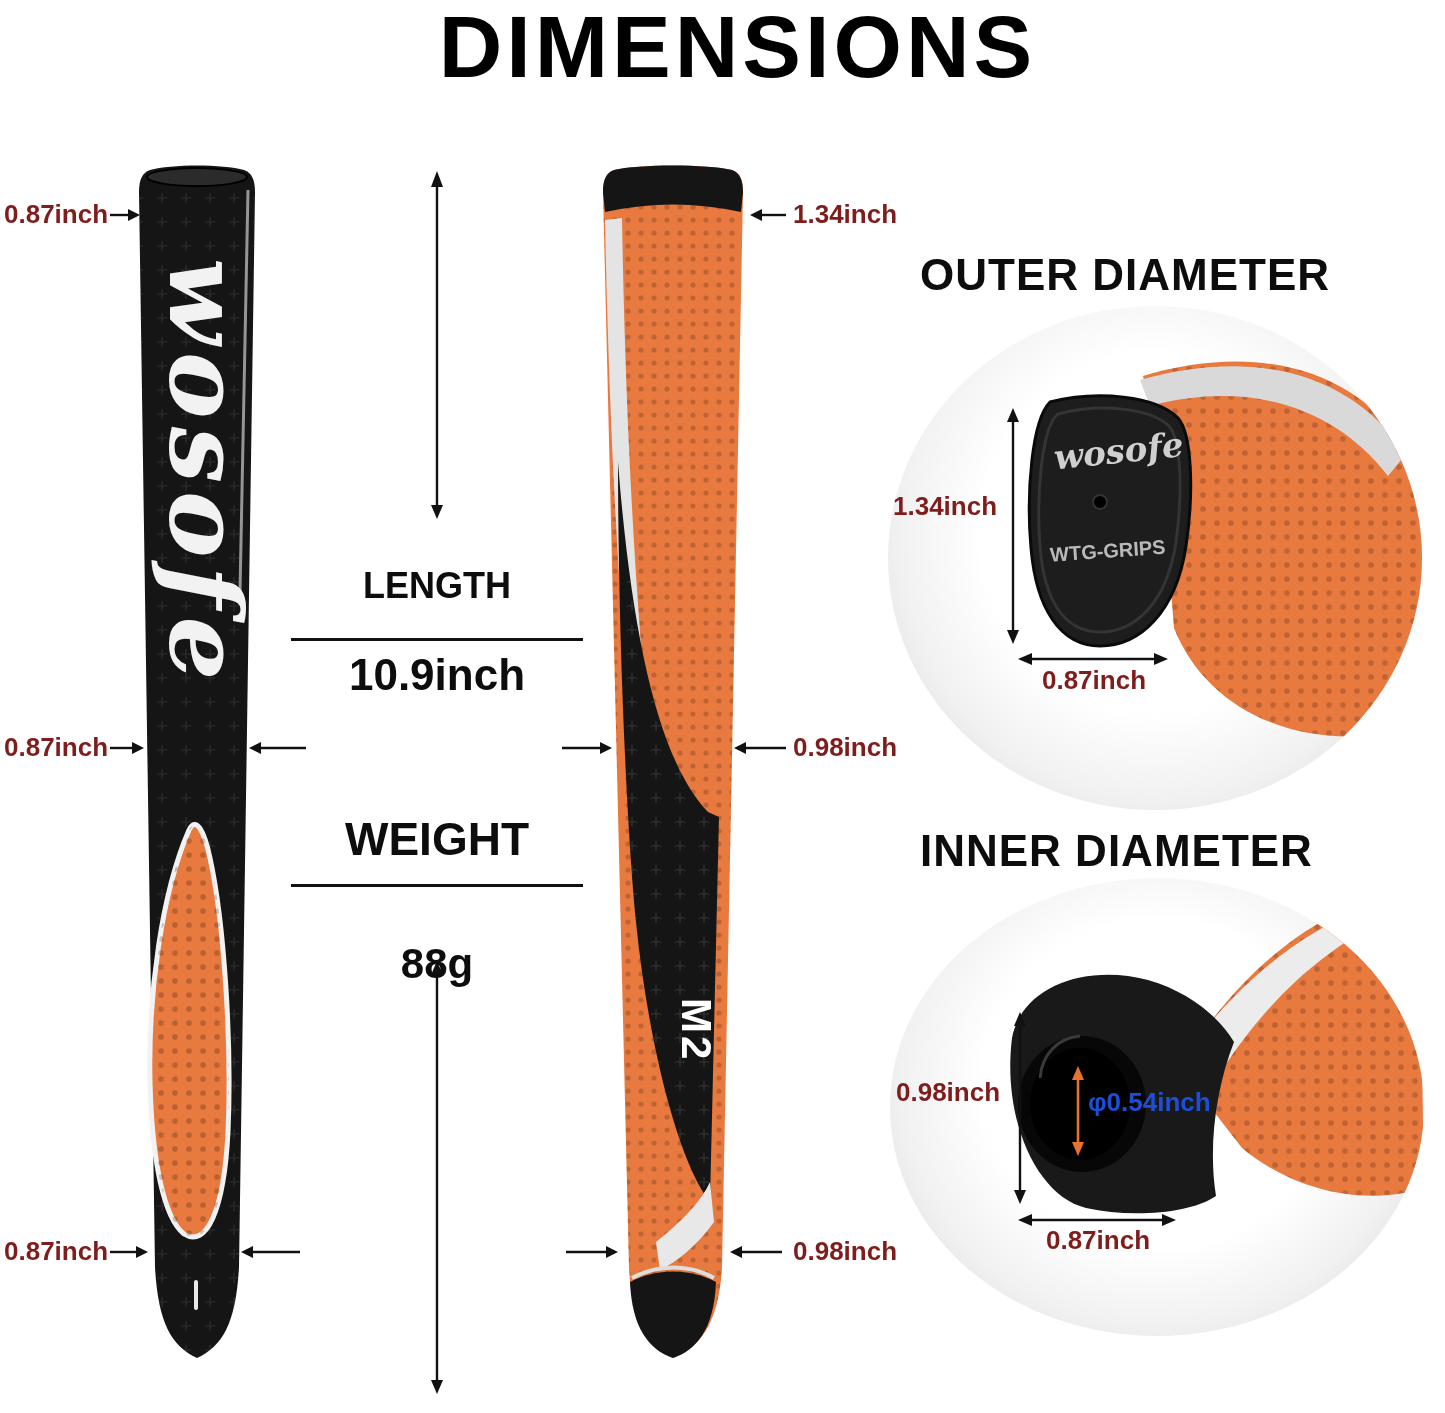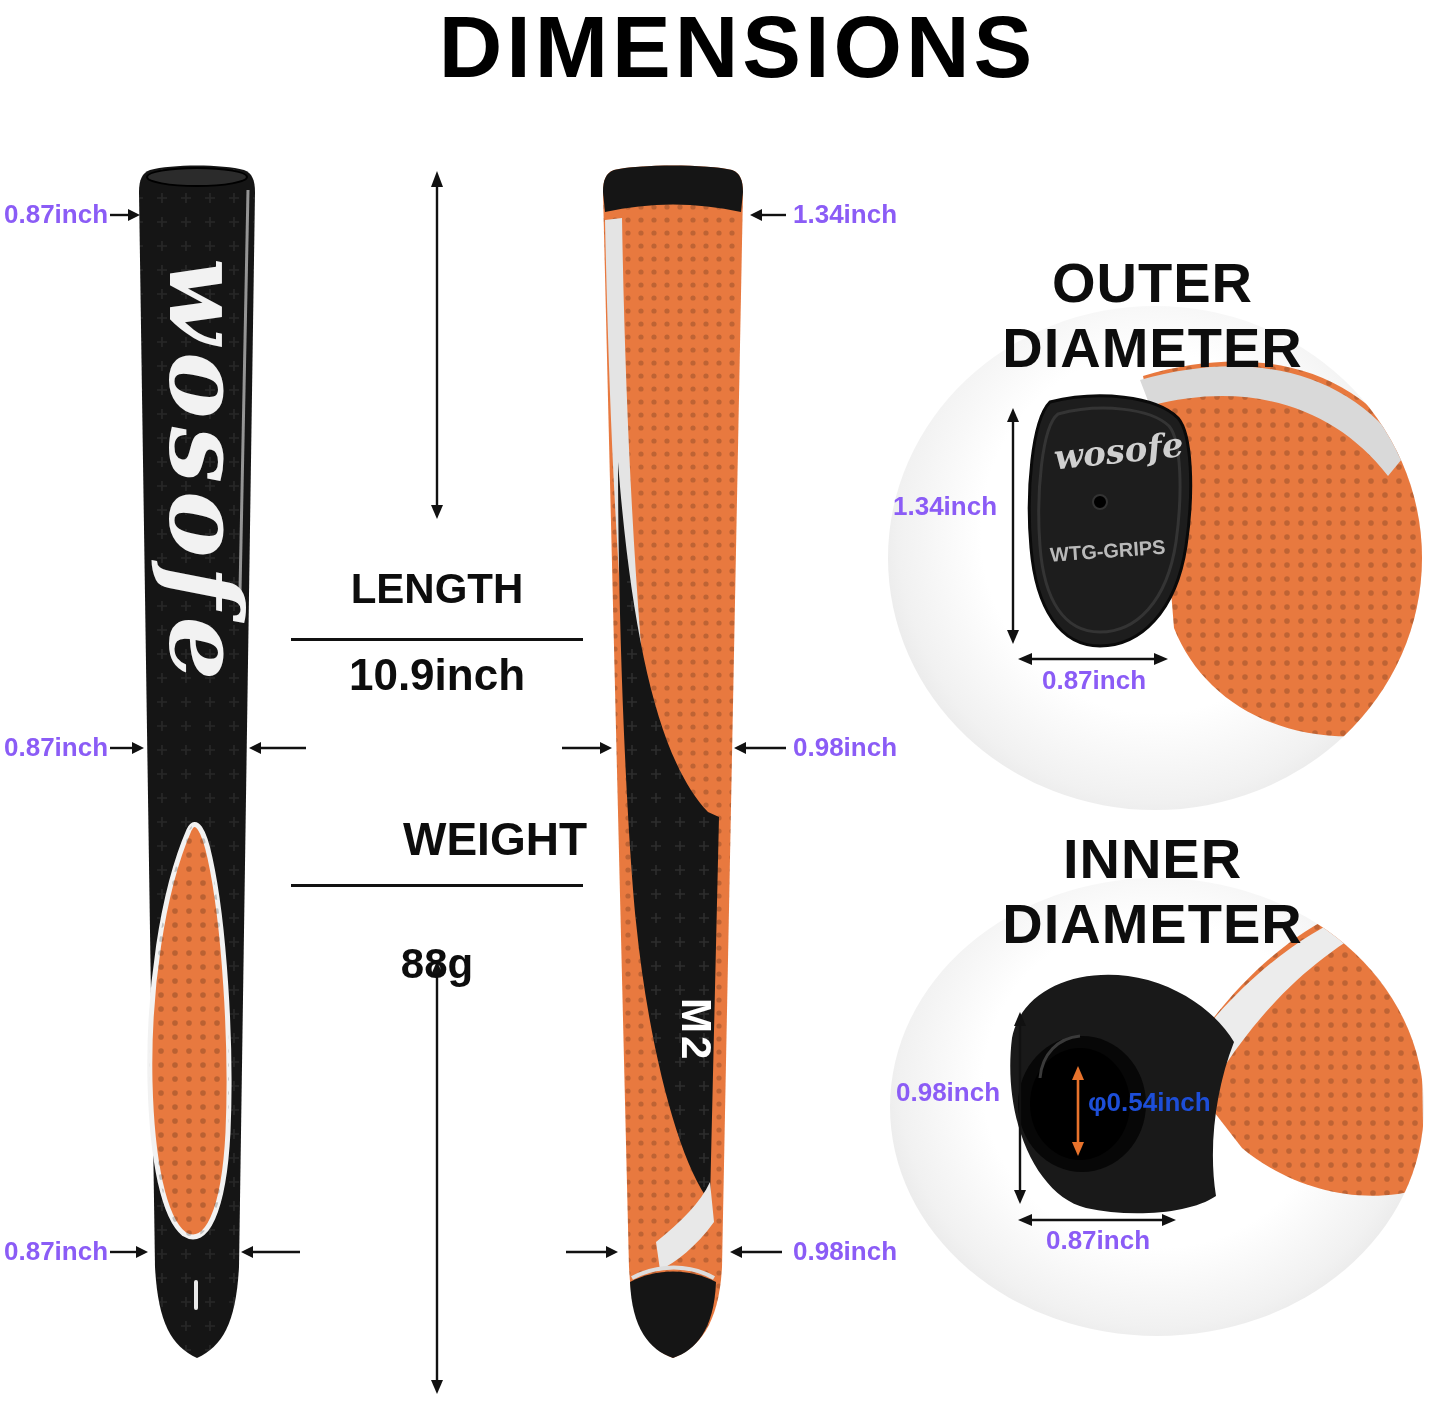--- a/index.html
+++ b/index.html
@@ -5,25 +5,25 @@
   html,body{margin:0;padding:0;background:#ffffff;}
   .canvas{
     position:relative;width:1445px;height:1413px;margin:0 auto;background:#fff;
     font-family:"Liberation Sans","DejaVu Sans",sans-serif;color:#0d0d0d;overflow:hidden;padding-left:30px;
   }
   .title{
     position:absolute;top:-4px;left:0;width:100%;text-align:center;
     font-size:88px;font-weight:900;letter-spacing:4px;color:#000;z-index:6;
   }
   .dim-label{
-    position:absolute;font-size:26px;font-weight:700;color:#8b5cf6;
+    position:absolute;font-size:26px;font-weight:700;color:#7f1d1d;
     white-space:nowrap;z-index:6;line-height:1.1;
   }
   .heading{
-    position:absolute;width:465px;text-align:center;font-size:56px;font-weight:800;
+    position:absolute;width:465px;font-size:44px;font-weight:800;
     letter-spacing:1px;color:#0d0d0d;z-index:6;
   }
   .center-label{position:absolute;left:287px;width:300px;text-align:center;z-index:6;}
   .rule{position:absolute;height:3px;background:#111;z-index:5;}
   .photo-ellipse{
     position:absolute;border-radius:50%;overflow:hidden;z-index:1;
     background:radial-gradient(ellipse at 50% 45%, #ffffff 46%, #f1f1f1 68%, #ddd 86%, #cfcfcf 100%);
   }
   .photo-ellipse svg{display:block;width:100%;height:100%;}
   .grip-svg{position:absolute;z-index:2;}
@@ -84,25 +84,25 @@
     <path fill="#151515" d="M18 8 C42 2 112 2 136 8 C144 11 147 18 147 30 L145 50 C100 40 54 40 9 50 L7 30 C7 18 10 11 18 8 Z"></path>
     <path fill="#e4e4e4" d="M9 58 C14 300 26 520 50 700 L66 692 C44 520 30 300 26 56 Z"></path>
     <path fill="#151515" d="M22 300 C36 480 64 600 112 650 L123 655 L114 1040 C82 1000 52 880 40 760 C30 660 22 460 22 300 Z"></path>
     <path fill="url(#crossS)" d="M22 300 C36 480 64 600 112 650 L123 655 L114 1040 C82 1000 52 880 40 760 C30 660 22 460 22 300 Z"></path>
     <path fill="#e8e8e8" d="M60 1080 C85 1060 105 1040 114 1020 L118 1060 C100 1085 80 1100 64 1108 Z"></path>
     <path fill="#151515" d="M34 1120 C60 1106 94 1106 120 1120 C118 1168 100 1188 77 1196 C53 1188 36 1166 34 1120 Z"></path>
     <path fill="none" stroke="#ddd" stroke-width="4" d="M36 1116 C62 1102 94 1102 118 1116"></path>
   </svg>
   <span class="vlogo side">M2</span>
 
-  <div class="center-label" style="top:565px;font-size:42px;font-weight:800;">LENGTH</div>
+  <div class="center-label" style="top:565px;font-size:36px;font-weight:800;">LENGTH</div>
   <div class="rule" style="top:638px;left:291px;width:292px;"></div>
   <div class="center-label" style="top:650px;font-size:44px;font-weight:700;">10.9inch</div>
 
-  <div class="center-label" style="top:812px;font-size:46px;font-weight:800;text-align:right;">WEIGHT</div>
+  <div class="center-label" style="top:812px;font-size:46px;font-weight:800;">WEIGHT</div>
   <div class="rule" style="top:884px;left:291px;width:292px;"></div>
   <div class="center-label" style="top:940px;font-size:42px;font-weight:700;">88g</div>
 
   <div class="heading" style="left:920px;top:250px;">OUTER DIAMETER</div>
 
   <div class="photo-ellipse" style="left:888px;top:306px;width:534px;height:504px;">
     <svg viewBox="0 0 534 504">
       <defs>
         <pattern id="dotsO" width="14" height="14" patternUnits="userSpaceOnUse">
           <circle cx="7" cy="7" r="2.8" fill="rgba(0,0,0,0.18)"></circle>

